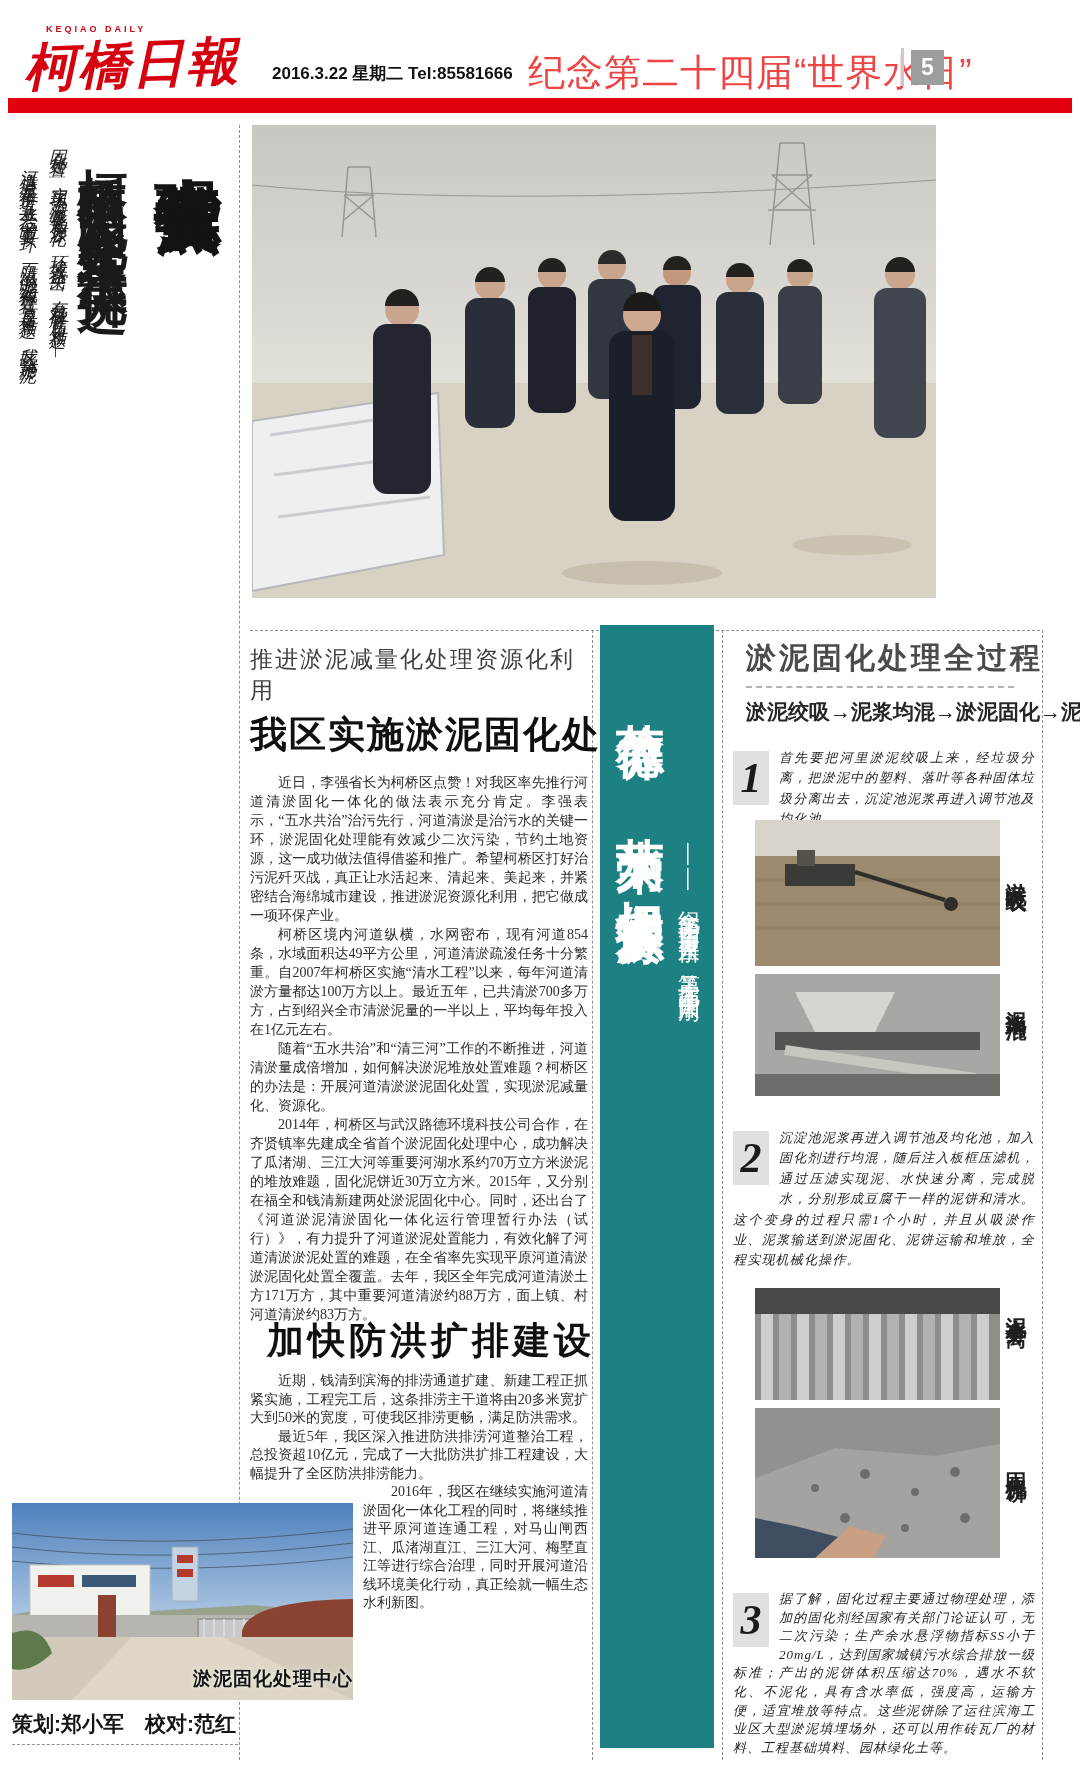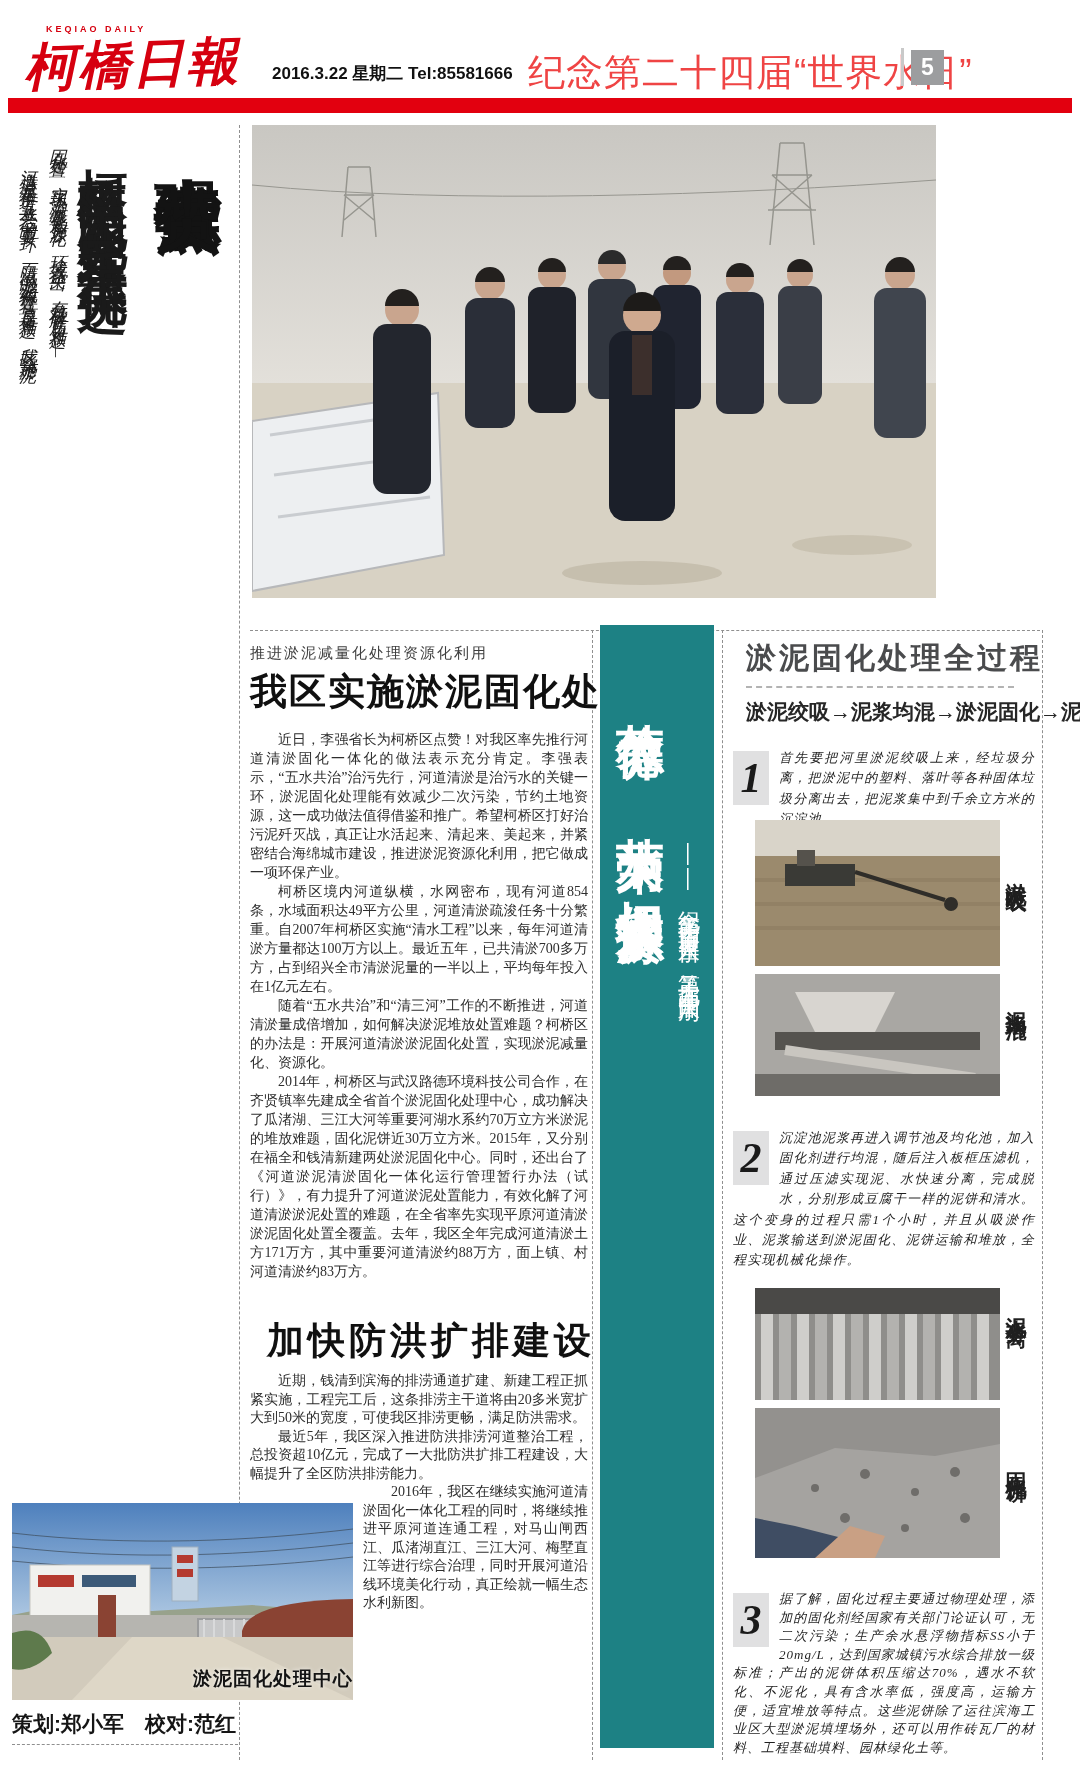--- a/index.html
+++ b/index.html
@@ -33,21 +33,21 @@
   
   .photo{display:block;}
   .main-photo{left:252px;top:125px;width:684px;height:473px;}
   .main-caption{left:942px;top:502px;width:136px;font-size:13.5px;font-style:italic;
                 line-height:23px;color:#1e1e1e;text-align:justify;}
   .main-caption .cap-body{text-indent:2em;}
   .main-caption .cap-credit{text-indent:2.5em;margin-top:1px;}
   .bold{font-weight:700;}
   
   .a1{left:250px;top:644px;width:338px;}
-  .a1-kicker{font-family:"Liberation Sans","DejaVu Sans",sans-serif;font-size:15px;
+  .a1-kicker{font-family:"Liberation Sans","DejaVu Sans",sans-serif;font-size:23px;
              font-weight:400;letter-spacing:2px;color:#3e3e3e;}
   .a1-headline{font-family:"Liberation Sans","DejaVu Sans",sans-serif;font-size:37px;
                font-weight:900;letter-spacing:2px;color:#101010;margin-top:4px;white-space:nowrap;}
   .body-text p{margin:0;font-size:14px;line-height:19px;color:#2d2d2d;text-align:justify;
                text-indent:2em;}
   .a1 .body-text{margin-top:13px;}
   
   .a2-headline{left:267px;top:1316px;font-family:"Liberation Sans","DejaVu Sans",sans-serif;
                font-size:37px;font-weight:900;letter-spacing:4px;color:#101010;white-space:nowrap;}
   .a2-body{left:250px;top:1372px;width:338px;}
@@ -240,21 +240,21 @@
     <div class="slogan-big">节俭养德　　节水为荣　切实保护水资源</div>
     <div class="slogan-small">——纪念第二十四届『世界水日』、第二十九届『中国水周』</div>
   </div>
 
   <div class="abs proc-title">淤泥固化处理全过程</div>
   <div class="abs proc-underline"></div>
   <div class="abs proc-flow">淤泥绞吸→泥浆均混→淤泥固化→泥饼利用</div>
 
   <div class="abs step" style="left:733px;top:748px;">
     <div class="step-num">1</div>
-    <div class="step-text">首先要把河里淤泥绞吸上来，经垃圾分离，把淤泥中的塑料、落叶等各种固体垃圾分离出去，把泥浆集中到千余立方米的沉淀池。</div>
+    <div class="step-text">首先要把河里淤泥绞吸上来，经垃圾分离，把淤泥中的塑料、落叶等各种固体垃圾分离出去，沉淀池泥浆再进入调节池及均化池。</div>
   </div>
 
   <svg class="abs photo" style="left:755px;top:820px;" viewBox="0 0 245 146" width="245" height="146">
     <rect width="245" height="36" fill="#d9d4c9"></rect>
     <rect y="36" width="245" height="110" fill="#9b8a6d"></rect>
     <path d="M0 60 H245 M0 84 H245 M0 108 H245" stroke="#8a7a5f" stroke-width="4" opacity="0.5"></path>
     <rect x="30" y="44" width="70" height="22" fill="#3a3a36"></rect>
     <rect x="42" y="30" width="18" height="16" fill="#55524c"></rect>
     <path d="M100 52 L190 80" stroke="#2f2d29" stroke-width="4"></path>
     <circle cx="196" cy="84" r="7" fill="#2f2d29"></circle>

